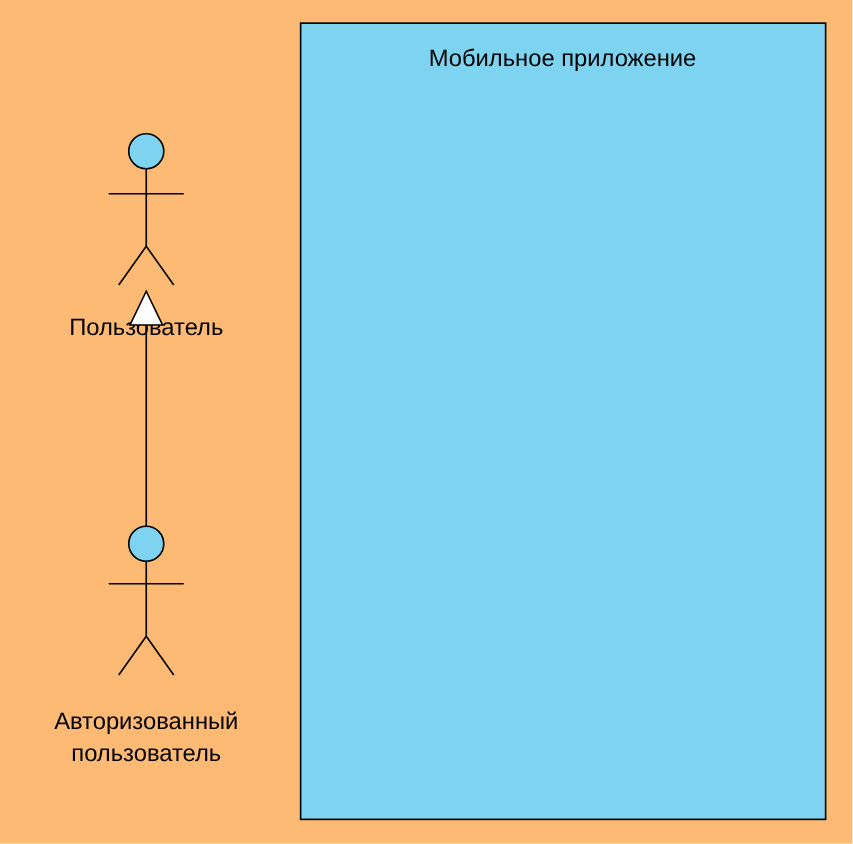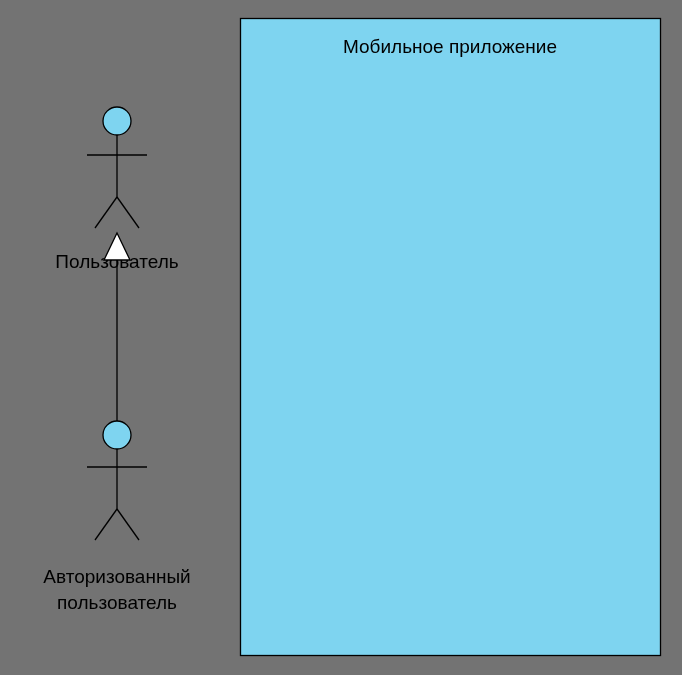--- a/index.html
+++ b/index.html
@@ -9,21 +9,21 @@
   }
   body {
     width: 682px;
     height: 675px;
     font-family: "Liberation Sans", sans-serif;
   }
   .canvas {
     position: relative;
     width: 682px;
     height: 675px;
-    background: #737373;
+    background: #fdba74;
     overflow: hidden;
   }
   svg {
     position: absolute;
     top: 0;
     left: 0;
     display: block;
   }
   .diagram-text {
     font-family: "Liberation Sans", sans-serif;

